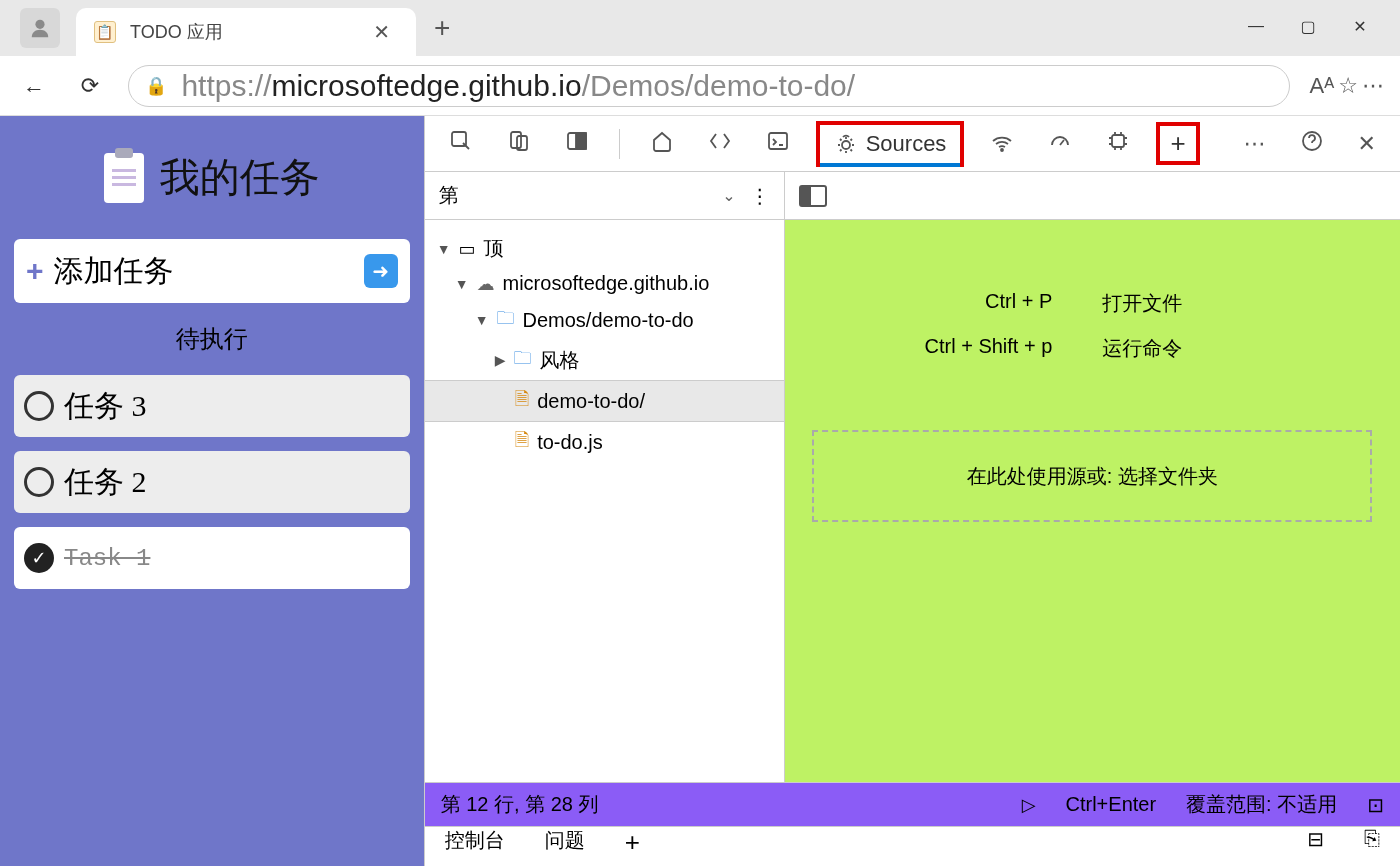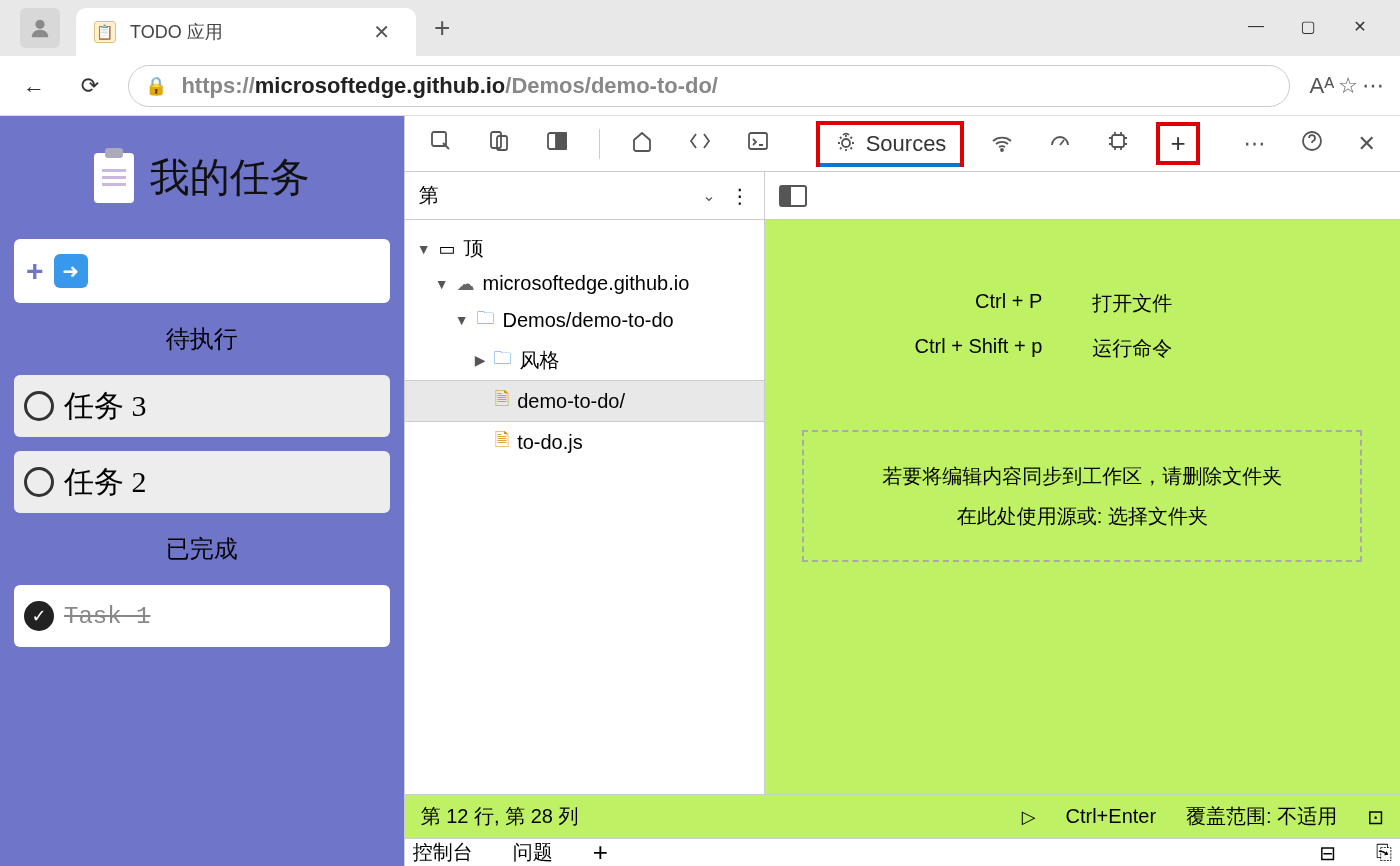--- a/index.html
+++ b/index.html
@@ -15,21 +15,21 @@
 .tab-close { font-size: 20px; color: #555; cursor: pointer; padding: 4px 8px; }
 .new-tab { font-size: 28px; color: #555; padding: 0 18px 12px; cursor: pointer; }
 .win-controls { margin-left: auto; display: flex; gap: 32px; padding: 0 30px 20px 0; }
 .win-controls span { font-size: 16px; color: #333; cursor:pointer; width:20px; text-align:center; }
 
 
 .addressbar { height: 60px; display: flex; align-items: center; padding: 0 16px; gap: 20px; border-bottom: 1px solid #ddd;}
 .nav-btn { width: 36px; height: 36px; display: flex; align-items: center; justify-content: center; cursor: pointer; font-size: 22px; color: #333; border-radius: 6px; }
 .url-box { flex: 1; height: 42px; border: 1px solid #ccc; border-radius: 21px; display: flex; align-items: center; padding: 0 16px; gap: 14px; }
 .url-lock { font-size: 18px; color: #666; }
-.url-text { font-size: 22px; color: #888; flex: 1; font-weight: bold; }
+.url-text { font-size: 30px; color: #888; flex: 1; }
 .url-text .host { color: #222; }
 .addr-right { display: flex; gap: 4px; align-items: center; }
 .addr-right span { font-size: 22px; color: #555; cursor: pointer; }
 
 
 .main { display: flex; height: calc(866px - 56px - 60px); }
 
 
 .app { width: 484px; background: #6f76c9; padding: 14px; display: flex; flex-direction: column; gap: 14px;}
 .app-header { display: flex; align-items: center; justify-content: center; gap: 16px; padding: 20px 0; }
@@ -46,21 +46,21 @@
 .task-circle { width: 30px; height: 30px; border: 3px solid #333; border-radius: 50%; }
 .task-check { width: 30px; height: 30px; background: #222; border-radius: 50%; display:flex; align-items:center; justify-content:center; color:#fff; font-size:18px; }
 .task-text { font-size: 30px; font-family: "KaiTi", serif; }
 .task-done { color: #888; text-decoration: line-through; font-family: Liberation Mono, monospace; font-size:24px;}
 
 
 .devtools { flex: 1; display: flex; flex-direction: column; border-left: 1px solid #ccc; }
 .dt-tabs { height: 56px; display: flex; align-items: center; padding: 0 16px; gap: 18px; border-bottom: 1px solid #ccc; }
 .dt-tabs .ico { font-size: 22px; color: #555; cursor: pointer; padding: 6px 8px; }
 .dt-tabs .sep { width: 1px; height: 30px; background: #ccc; margin: 0 4px; }
-.sources-tab { display: flex; align-items: flex-start; gap: 8px; border: 4px solid #e00000; padding: 6px 14px; font-size: 22px; color: #333; position:relative;margin-left:20px;}
+.sources-tab { display: flex; align-items: flex-end; gap: 8px; border: 4px solid #e00000; padding: 6px 14px; font-size: 22px; color: #333; position:relative;}
 .sources-tab::after { content:""; position:absolute; bottom:-4px; left:0; right:0; height:4px; background:#0078d4; }
 .plus-highlight { border: 4px solid #e00000; padding: 2px 10px; font-size: 26px; color: #333; }
 .dt-tabs .spacer { flex: 1; }
 .dt-sub { height: 48px; display: flex; border-bottom: 1px solid #ccc; }
 .dt-sub-left { width: 360px; display: flex; align-items: center; padding: 0 14px; gap: 14px; border-right: 1px solid #ccc; }
 .dt-sub-left .lbl { font-size: 20px; flex: 1; }
 .dt-sub-right { flex: 1; display: flex; align-items: center; padding: 0 14px; }
 .panel-toggle { width: 28px; height: 22px; border: 2px solid #555; border-radius: 3px; position: relative; }
 .panel-toggle::before { content:""; position:absolute; left:0; top:0; bottom:0; width:10px; background:#555; }
 .dt-body { flex: 1; display: flex; }
@@ -71,24 +71,24 @@
 .fico { font-size: 18px; }
 .pad1 { padding-left: 30px; } .pad2 { padding-left: 50px; } .pad3 { padding-left: 70px; } .pad4 { padding-left: 90px; }
 .folder { color: #3a8de0; }
 .cloud { color: #666; }
 .file-orange { color: #d68910; }
 .editor { flex: 1; background: #bef264; display: flex; flex-direction: column; align-items: center; padding-top: 70px; font-size: 20px; }
 .shortcut-row { display: flex; gap: 50px; margin-bottom: 18px; width: 420px;}
 .shortcut-row .key { width: 170px; text-align: right; }
 .shortcut-row .act { flex: 1; text-align: left; }
 .drop-box { margin-top: 50px; border: 2px dashed #aaa; padding: 24px 40px; text-align: center; line-height: 2; width: 560px;}
-.dt-status { height: 44px; border-top: 1px solid #ccc; display: flex; align-items: center; padding: 0 16px; gap: 30px; font-size: 20px; background:#bef264; }
+.dt-status { height: 44px; border-top: 1px solid #ccc; display: flex; align-items: center; padding: 0 16px; gap: 30px; font-size: 20px; background:#8b5cf6; }
 .dt-status .spacer { flex: 1; }
 .play { font-size: 18px; }
-.dt-footer { height: 28px; border-top: 1px solid #ccc; display: flex; align-items: center; padding: 0 8px; gap: 40px; font-size: 20px; }
+.dt-footer { height: 40px; border-top: 1px solid #ccc; display: flex; align-items: flex-start; padding: 0 20px; gap: 40px; font-size: 20px; }
 .dt-footer .spacer { flex: 1; }
 
 svg.ic { width: 24px; height: 24px; stroke: #555; stroke-width: 1.8; fill: none; }
 </style>
 </head>
 <body>
 
 <div class="titlebar">
   <div class="avatar">
     <svg viewBox="0 0 24 24">
@@ -131,32 +131,32 @@
     <div class="app-header">
       <div class="clipboard-icon">
           <span></span>
           <span></span>
           <span></span>
         </div>
       <span class="app-title">我的任务</span>
     </div>
     <div class="add-task">
       <span class="add-plus">+</span>
+      <span class="add-label">添加任务</span>
       <span class="add-arrow">➜</span>
     </div>
     <div class="section-label">待执行</div>
     <div class="task">
       <span class="task-circle"></span>
       <span class="task-text">任务 3</span>
     </div>
     <div class="task">
       <span class="task-circle"></span>
       <span class="task-text">任务 2</span>
     </div>
-    <div class="section-label">已完成</div>
     <div class="task" style="background:#fff;">
       <span class="task-check">✓</span>
       <span class="task-text task-done">Task 1</span>
     </div>
   </div>
 
   <div class="devtools">
     <div class="dt-tabs">
       <span class="ico"><svg class="ic" viewBox="0 0 24 24">
             <rect x="3" y="3" width="14" height="14" rx="2"></rect>
@@ -255,21 +255,20 @@
       <div class="editor">
         <div class="shortcut-row">
             <span class="key">Ctrl + P</span>
             <span class="act">打开文件</span>
           </div>
         <div class="shortcut-row">
             <span class="key">Ctrl + Shift + p</span>
             <span class="act">运行命令</span>
           </div>
         <div class="drop-box">
-          <div>若要将编辑内容同步到工作区，请删除文件夹</div>
           <div>在此处使用源或: 选择文件夹</div>
         </div>
       </div>
     </div>
 
     <div class="dt-status">
       <span>第 12 行, 第 28 列</span>
       <span class="spacer"></span>
       <span class="play">▷</span>
       <span>Ctrl+Enter</span>

